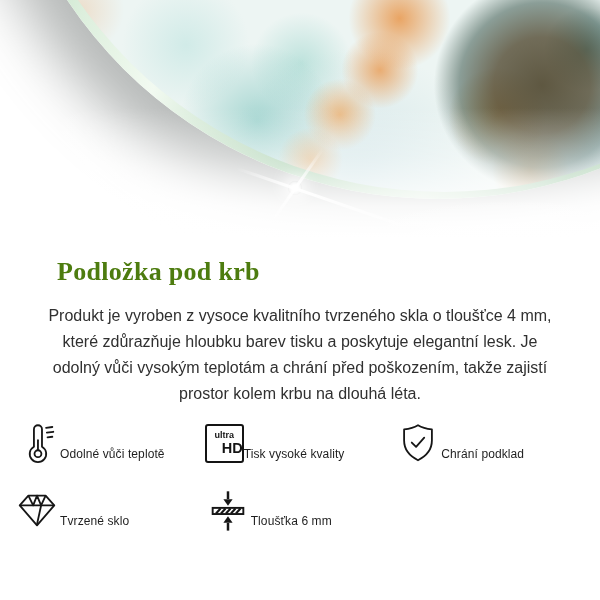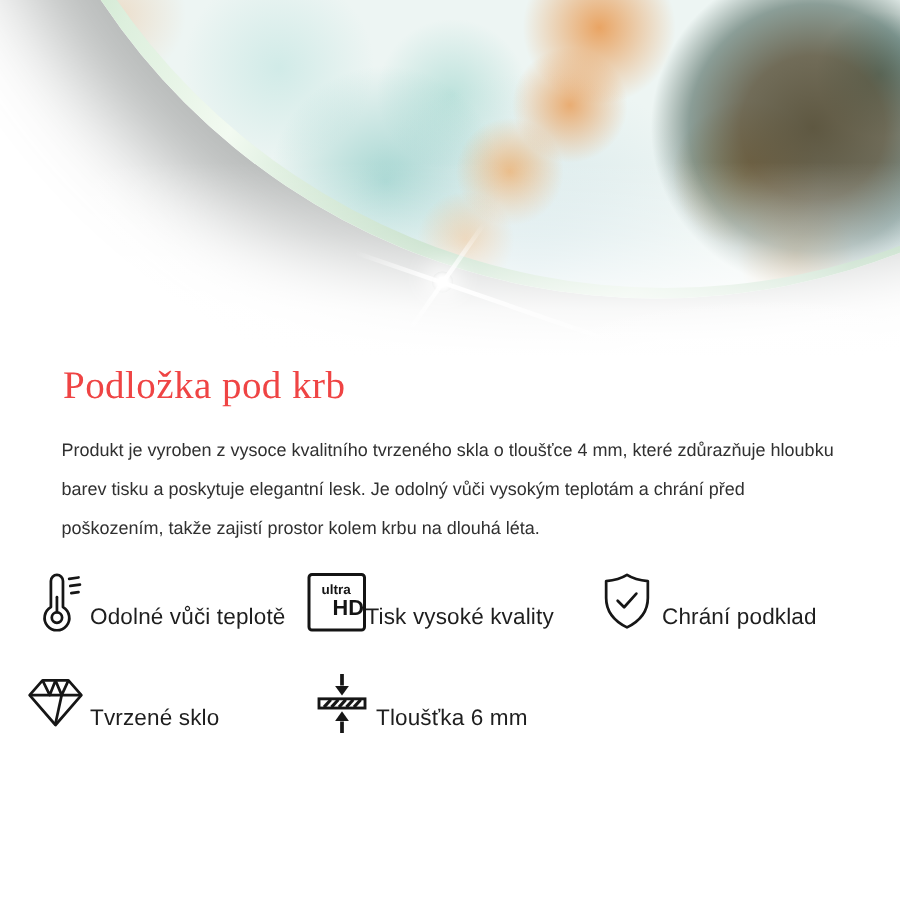--- a/index.html
+++ b/index.html
@@ -73,54 +73,55 @@
   .sparkle .core {
     position: absolute; width: 14px; height: 14px; left: -7px; top: -7px;
     border-radius: 50%;
     background: radial-gradient(circle, #ffffff 0 32%, rgba(255,255,255,0.65) 55%, rgba(255,255,255,0) 78%);
     box-shadow: 0 0 16px 5px rgba(255,255,255,0.95);
   }
 
   
   .content { padding: 0 41px; }
   h1.title {
-    margin: 1px;
+    margin: 16px;
     font-family: "Liberation Serif", "DejaVu Serif", serif;
-    font-weight: 400;
+    font-weight: 700;
     font-size: 26px;
     line-height: 31px;
     letter-spacing: 0.3px;
-    color: #ef4444;
+    color: #4d7c0f;
   }
   p.desc {
     margin: 15px 0 0 0;
-    font-size: 12px;
+    font-size: 16px;
     line-height: 26px;
     color: #303030;
     max-width: 532px;
+    text-align: center;
   }
 
   
   .features {
     display: grid;
     grid-template-columns: repeat(3, 1fr);
     row-gap: 21px;
     margin: 13px -27px 0;
   }
   .feature {
     display: flex; 
     align-items: center; text-align: center;
   }
   .ficon {
     height: 46px; display: flex;
     align-items: center; justify-content: center;
   }
   .flabel {
     margin-top: 21px;
-    font-size: 15px;
+    font-size: 12px;
     color: #1e1e1e;
     letter-spacing: 0.1px;
   }
   .ic { stroke: #161616; fill: none; stroke-width: 1.9; }
   .uhd-box {
     width: 35px; height: 35px;
     border: 2.6px solid #141414; border-radius: 3px;
     display: flex; flex-direction: column;
     align-items: center; justify-content: center;
     color: #141414;

